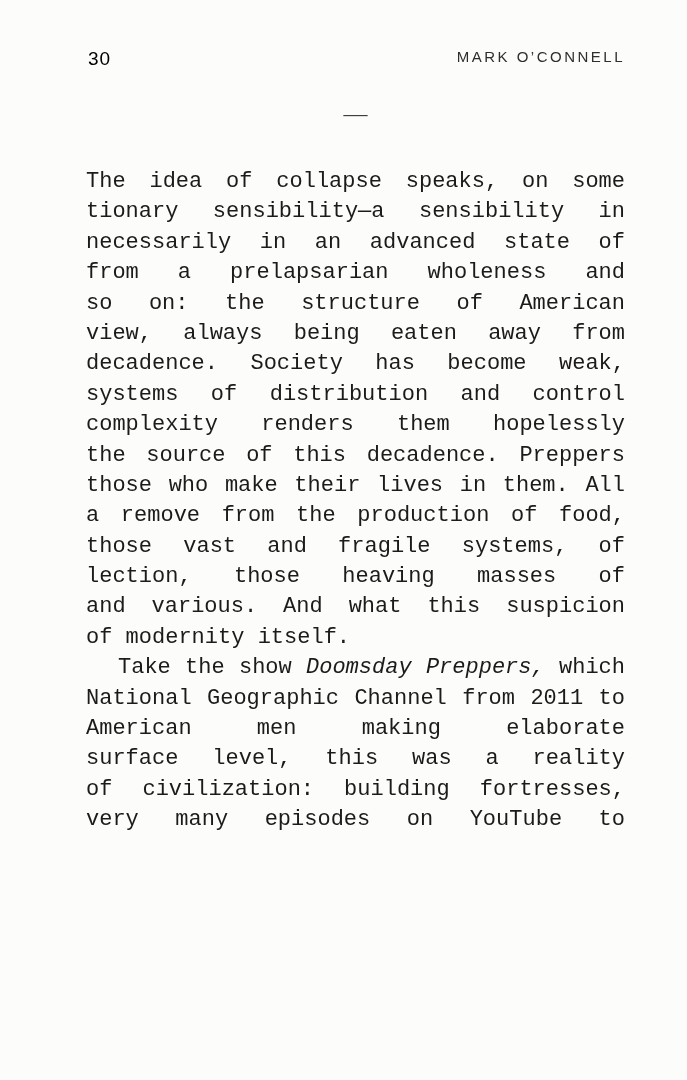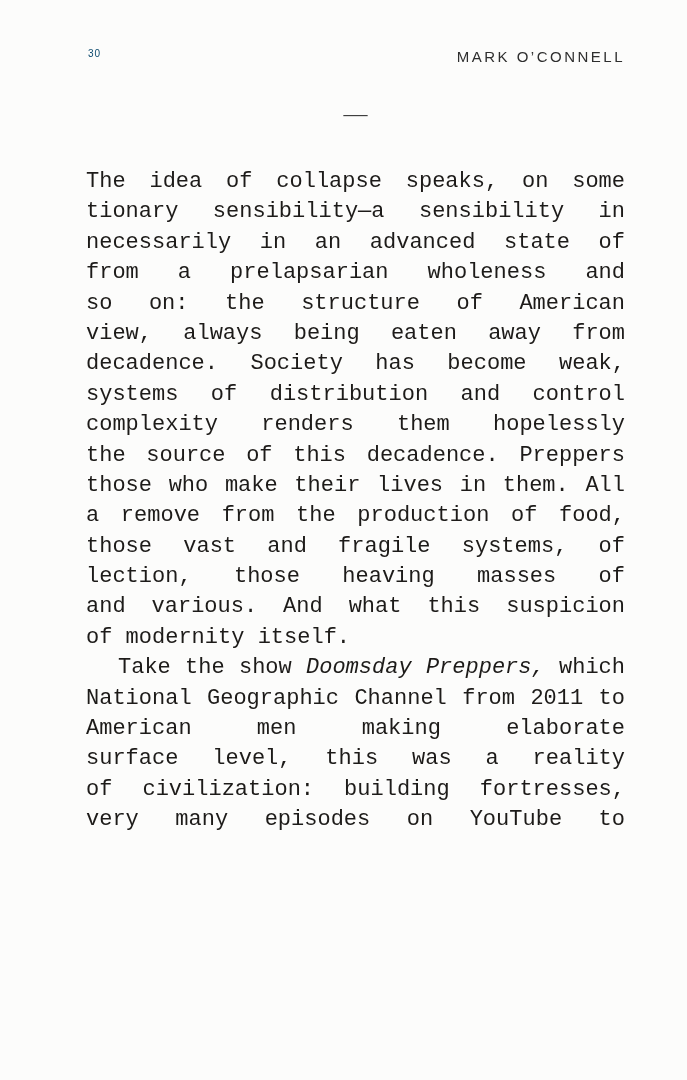--- a/index.html
+++ b/index.html
@@ -21,23 +21,23 @@
     top: 48px;
     left: 0;
     width: 100%;
     height: 20px;
   }
   .page-number {
     position: absolute;
     left: 2px;
     top: 0;
     font-family: "Liberation Sans", "DejaVu Sans", sans-serif;
-    font-size: 10px;
+    font-size: 19px;
     letter-spacing: 1px;
-    color: #0c4a6e;
+    color: #000000;
   }
   .running-header {
     text-align: right;
     font-family: "Liberation Sans", "DejaVu Sans", sans-serif;
     font-size: 15px;
     letter-spacing: 2.5px;
     color: #2e2e2e;
   }
   .section-break {
     position: absolute;

